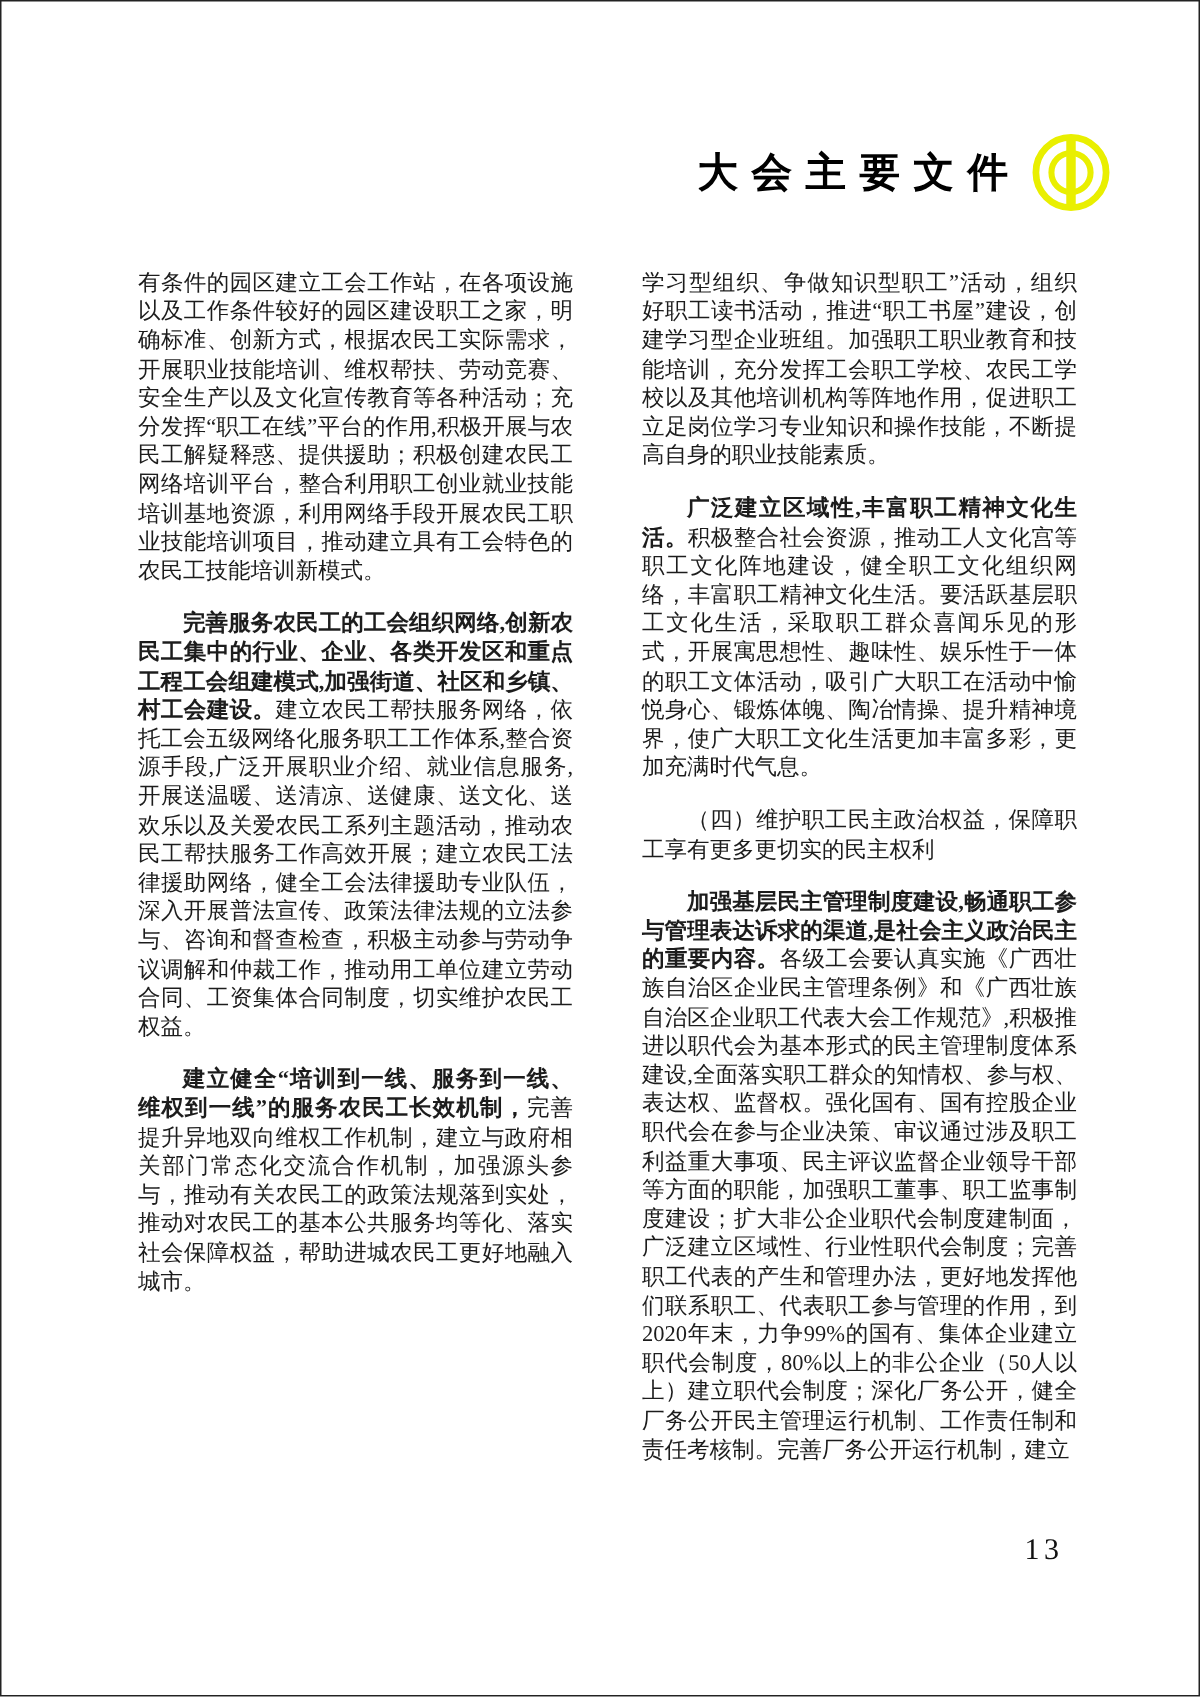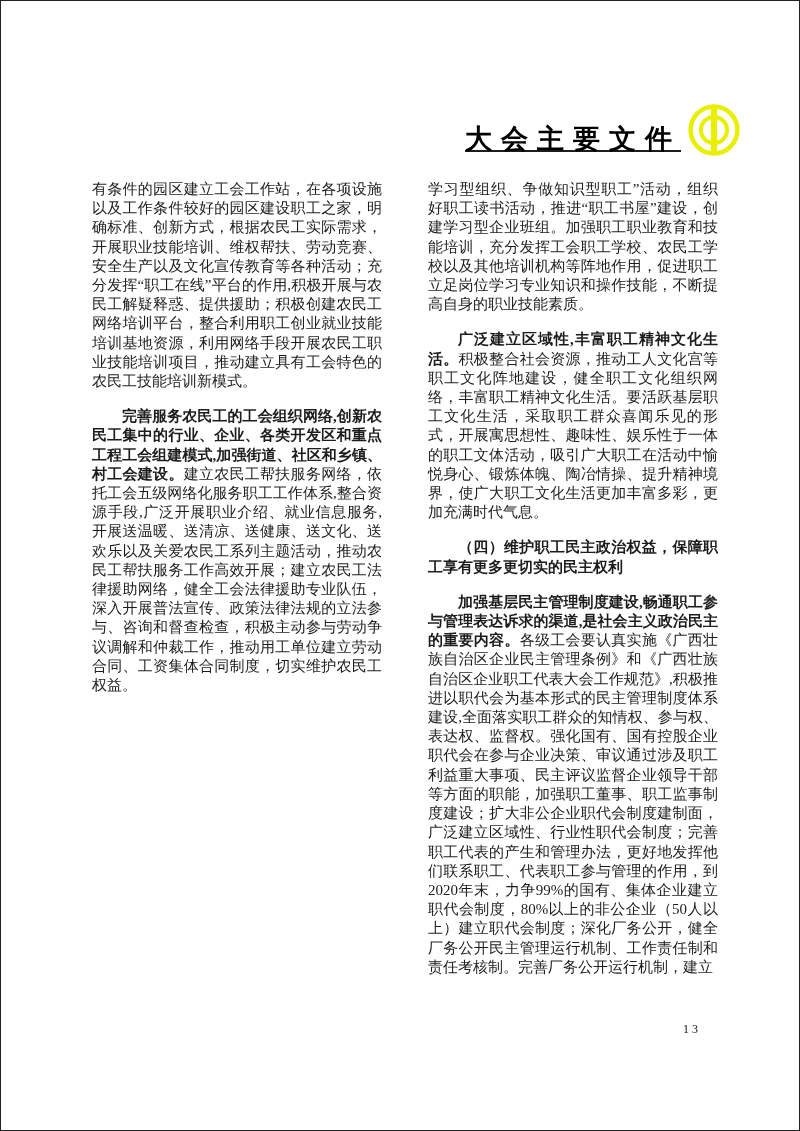--- a/index.html
+++ b/index.html
@@ -11,29 +11,28 @@
     background: #ffffff;
     border: 1px solid #222;
     box-sizing: border-box;
     overflow: hidden;
     font-family: "Liberation Serif", "DejaVu Serif", serif;
     color: #1c1c1c;
   }
   
   .header {
     position: absolute;
-    top: 96px;
+    top: 84px;
     left: 0;
     right: 58px;
     height: 60px;
     display: flex;
     justify-content: flex-end;
-    align-items: flex-end;
+    align-items: center;
     gap: 6px;
-    text-decoration: underline;
   }
   .page-title {
     margin: 0;
     font-size: 27px;
     font-weight: 700;
     letter-spacing: 9px;
     color: #000000;
     font-family: "Liberation Serif", "DejaVu Serif", serif;
     white-space: nowrap;
   }
@@ -49,28 +48,28 @@
   }
   .col {
     width: 322px;
     flex: 0 0 322px;
     font-size: 15px;
     line-height: 19.2px;
     text-align: justify;
   }
   .para { margin: 16px; }
   .para.indent { text-indent: 2em; }
-  .para.heading { font-weight: 700; }
+  .para.heading { font-weight: 400; }
   .para strong { font-weight: 700; }
   
   .page-number {
     position: absolute;
     top: 1021px;
     left: 682px;
-    font-size: 12px;
+    font-size: 20px;
     letter-spacing: 3px;
     color: #111;
   }
 </style>
 </head>
 <body>
 
 <div class="page" style="color: rgb(28, 28, 28);">
 
   <header class="header">
@@ -79,20 +78,21 @@
       <circle cx="30" cy="30" r="26" fill="none" stroke="currentColor" stroke-width="5"></circle>
       <circle cx="30" cy="30" r="14.5" fill="none" stroke="currentColor" stroke-width="4.5"></circle>
       <rect x="26.5" y="5" width="7" height="50" fill="currentColor"></rect>
     </svg>
   </header>
 
   <main class="columns">
     <section class="col" id="col-left">
         <p class="para"><span>有条件的园区建立工会工作站，在各项设施以及工作条件较好的园区建设职工之家，明确标准、创新方式，根据农民工实际需求，开展职业技能培训、维权帮扶、劳动竞赛、安全生产以及文化宣传教育等各种活动；充分发挥“职工在线”平台的作用,积极开展与农民工解疑释惑、提供援助；积极创建农民工网络培训平台，整合利用职工创业就业技能培训基地资源，利用网络手段开展农民工职业技能培训项目，推动建立具有工会特色的农民工技能培训新模式。</span></p>
         <p class="para indent"><strong>完善服务农民工的工会组织网络,创新农民工集中的行业、企业、各类开发区和重点工程工会组建模式,加强街道、社区和乡镇、村工会建设。</strong><span>建立农民工帮扶服务网络，依托工会五级网络化服务职工工作体系,整合资源手段,广泛开展职业介绍、就业信息服务,开展送温暖、送清凉、送健康、送文化、送欢乐以及关爱农民工系列主题活动，推动农民工帮扶服务工作高效开展；建立农民工法律援助网络，健全工会法律援助专业队伍，深入开展普法宣传、政策法律法规的立法参与、咨询和督查检查，积极主动参与劳动争议调解和仲裁工作，推动用工单位建立劳动合同、工资集体合同制度，切实维护农民工权益。</span></p>
+        <p class="para indent"><strong>建立健全“培训到一线、服务到一线、维权到一线”的服务农民工长效机制，</strong><span>完善提升异地双向维权工作机制，建立与政府相关部门常态化交流合作机制，加强源头参与，推动有关农民工的政策法规落到实处，推动对农民工的基本公共服务均等化、落实社会保障权益，帮助进城农民工更好地融入城市。</span></p>
       </section>
     <section class="col" id="col-right">
         <p class="para"><span>学习型组织、争做知识型职工”活动，组织好职工读书活动，推进“职工书屋”建设，创建学习型企业班组。加强职工职业教育和技能培训，充分发挥工会职工学校、农民工学校以及其他培训机构等阵地作用，促进职工立足岗位学习专业知识和操作技能，不断提高自身的职业技能素质。</span></p>
         <p class="para indent"><strong>广泛建立区域性,丰富职工精神文化生活。</strong><span>积极整合社会资源，推动工人文化宫等职工文化阵地建设，健全职工文化组织网络，丰富职工精神文化生活。要活跃基层职工文化生活，采取职工群众喜闻乐见的形式，开展寓思想性、趣味性、娱乐性于一体的职工文体活动，吸引广大职工在活动中愉悦身心、锻炼体魄、陶冶情操、提升精神境界，使广大职工文化生活更加丰富多彩，更加充满时代气息。</span></p>
         <p class="para heading indent"><span>（四）维护职工民主政治权益，保障职工享有更多更切实的民主权利</span></p>
         <p class="para indent"><strong>加强基层民主管理制度建设,畅通职工参与管理表达诉求的渠道,是社会主义政治民主的重要内容。</strong><span>各级工会要认真实施《广西壮族自治区企业民主管理条例》和《广西壮族自治区企业职工代表大会工作规范》,积极推进以职代会为基本形式的民主管理制度体系建设,全面落实职工群众的知情权、参与权、表达权、监督权。强化国有、国有控股企业职代会在参与企业决策、审议通过涉及职工利益重大事项、民主评议监督企业领导干部等方面的职能，加强职工董事、职工监事制度建设；扩大非公企业职代会制度建制面，广泛建立区域性、行业性职代会制度；完善职工代表的产生和管理办法，更好地发挥他们联系职工、代表职工参与管理的作用，到2020年末，力争99%的国有、集体企业建立职代会制度，80%以上的非公企业（50人以上）建立职代会制度；深化厂务公开，健全厂务公开民主管理运行机制、工作责任制和责任考核制。完善厂务公开运行机制，建立</span></p>
       </section>
   </main>
 
   <footer>

